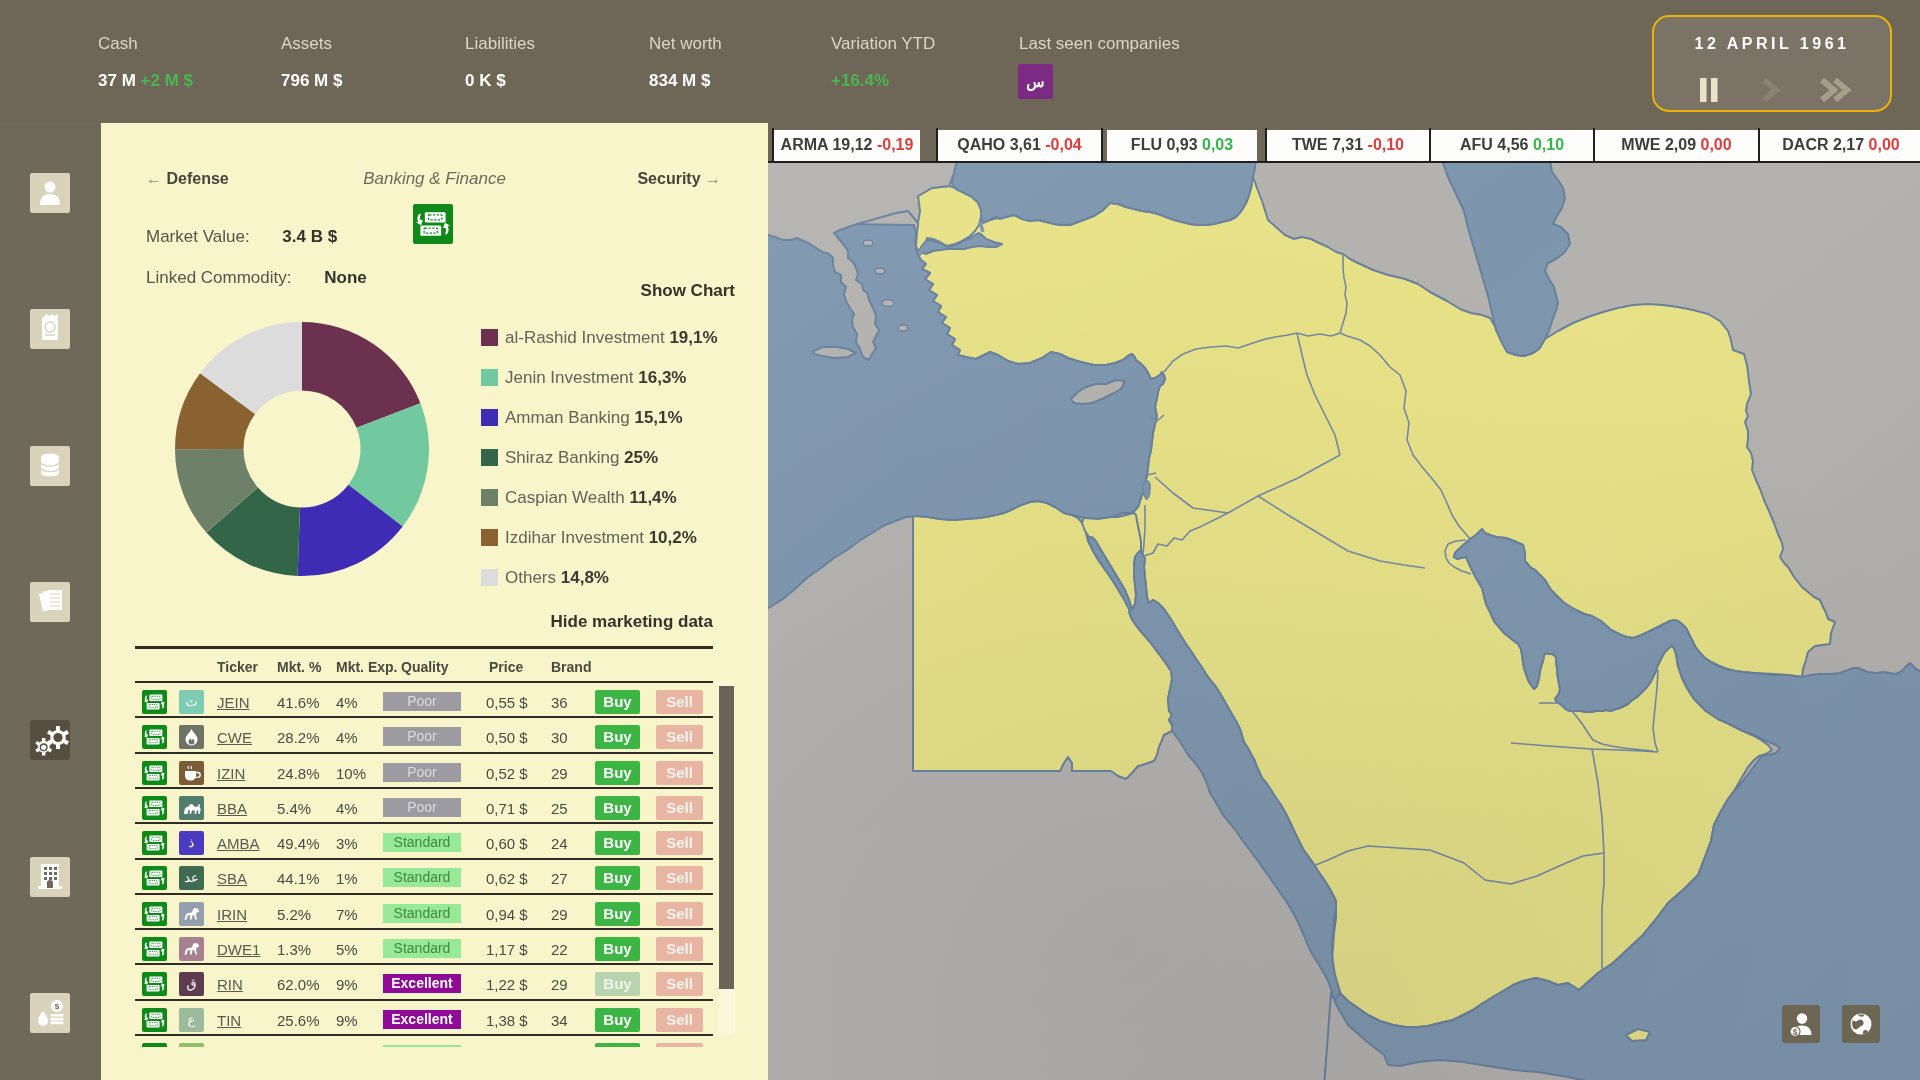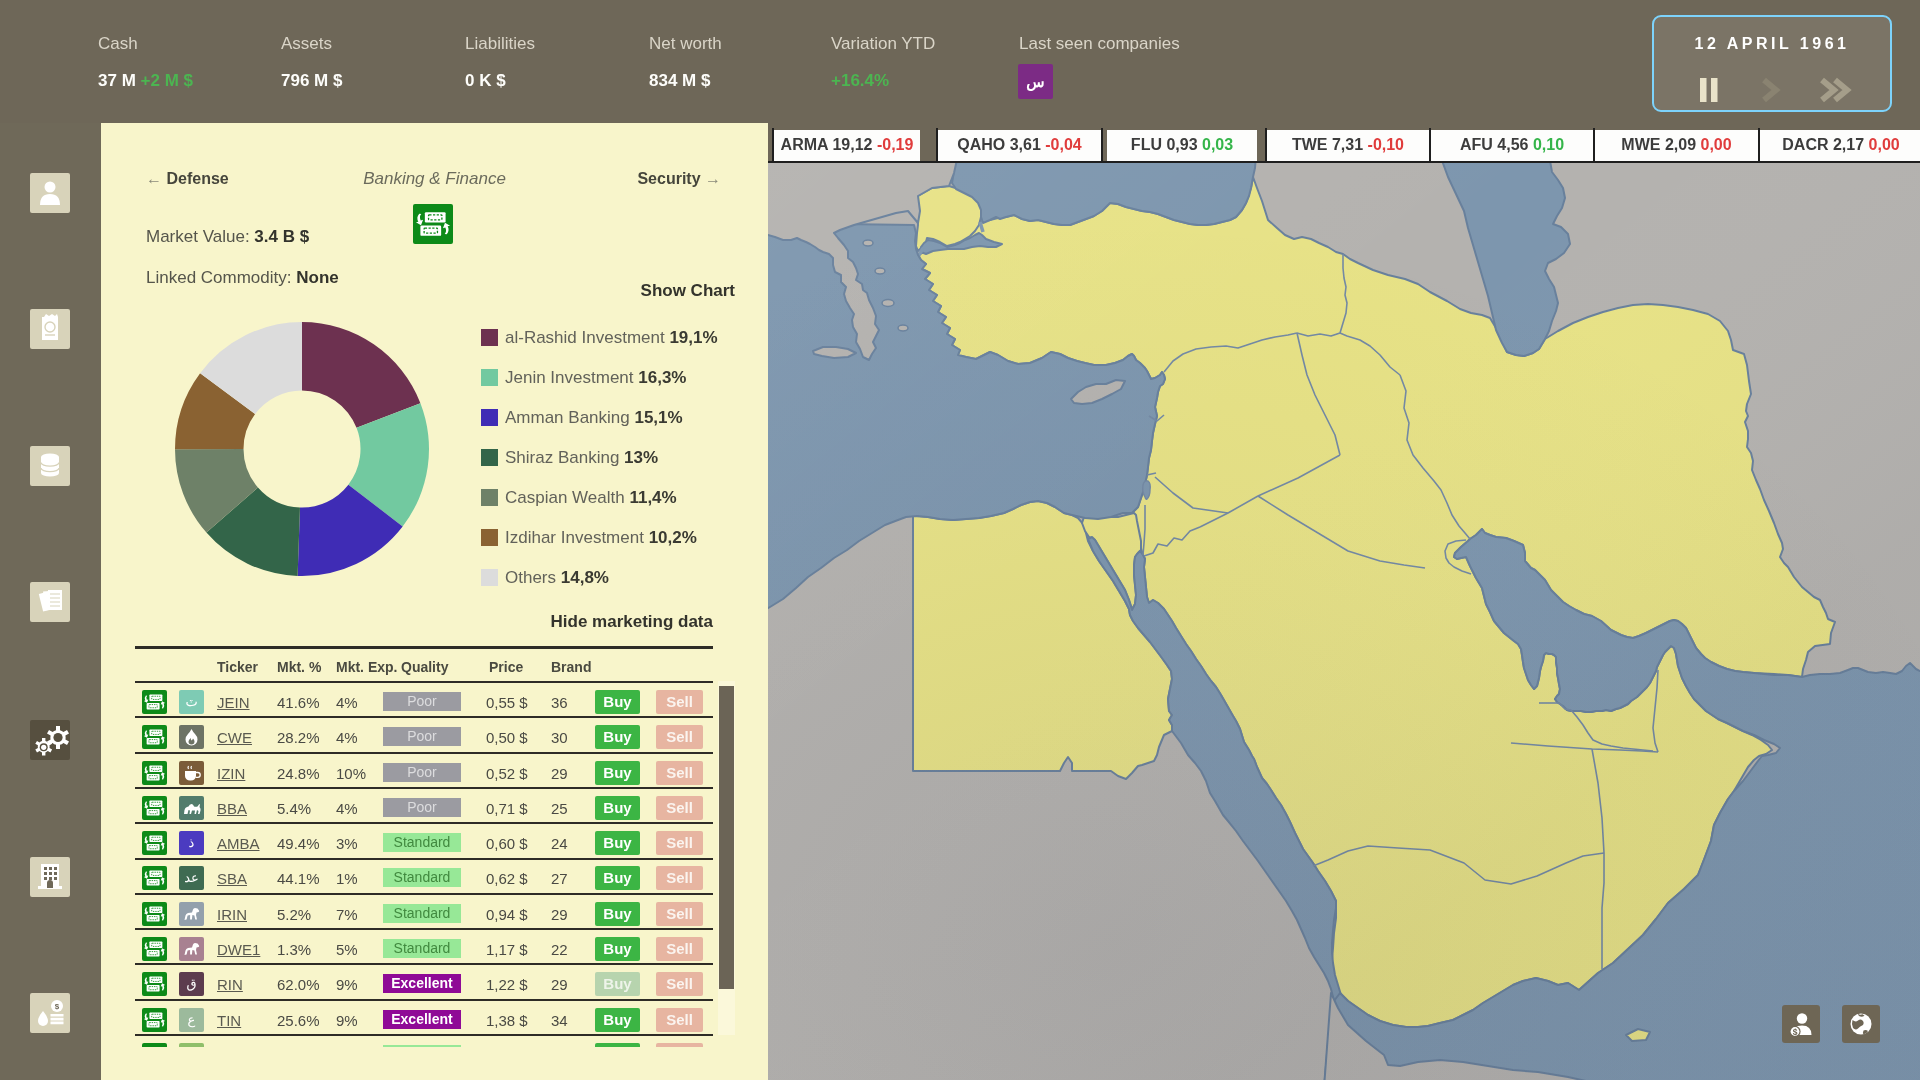--- a/index.html
+++ b/index.html
@@ -1,29 +1,29 @@
 <!DOCTYPE html>
 <html><head><meta charset="utf-8"><style>html,body{margin:0;padding:0;width:1920px;height:1080px;overflow:hidden;font-family:"Liberation Sans",sans-serif;background:#6e6758;}
 .abs{position:absolute;}
 #topbar{left:0;top:0;width:1920px;height:123px;background:#6e6758;}
 .tlabel{position:absolute;top:34px;font-size:17px;color:#dad5c8;}
 .tval{position:absolute;top:71px;font-size:17px;font-weight:bold;color:#fdfdfa;}
 .green{color:#4cb551;}
 #purpbox{position:absolute;left:1018px;top:64px;width:35px;height:35px;background:#7c2b85;border-radius:2px;color:#fff;text-align:center;line-height:35px;font-size:15px;font-weight:bold;}
-#datebox{position:absolute;left:1652px;top:15px;width:236px;height:93px;background:#7b7466;border:2px solid #7dd3fc;border-radius:9px;}
+#datebox{position:absolute;left:1652px;top:15px;width:236px;height:93px;background:#7b7466;border:2px solid #eab308;border-radius:17px;}
 #datebox .d{margin-top:18px;text-align:center;color:#fff;font-size:16px;font-weight:bold;letter-spacing:3.5px;}
 #sidebar{left:0;top:123px;width:101px;height:957px;background:#6f6959;}
 .sq{position:absolute;left:30px;width:40px;height:40px;background:#d8d3ba;border-radius:2px;}
 .sqd{background:#564f3f;}
 #panel{left:101px;top:123px;width:667px;height:957px;background:#f8f5cb;}
 #panel .nav{position:absolute;top:47px;font-size:16px;font-weight:bold;color:#45453b;}
 #navc{position:absolute;top:46px;width:667px;text-align:center;font-style:italic;font-weight:normal;font-size:17px;color:#6b6b5c;}
 #gicon{position:absolute;left:312px;top:81px;width:40px;height:40px;background:#0d8a18;border-radius:2px;}
 .lbl2{font-size:17px;color:#55554b;position:absolute;left:45px;}
-.lbl2 b{color:#33332c;}
+.lbl2 b{color:#33332c;margin-left:28px;}
 #showchart{position:absolute;right:33px;top:158px;font-size:17px;font-weight:bold;color:#33332c;}
 .leg{position:absolute;left:380px;font-size:17px;color:#62625a;}
 .leg i{position:absolute;left:0;top:0px;width:17px;height:17px;font-style:normal;}
 .leg span{position:absolute;left:24px;top:-1px;width:300px;}
 .leg b{color:#3a3a32;}
 #hidemk{position:absolute;right:55px;top:489px;font-size:17px;font-weight:bold;color:#33332c;}
 #tbl{position:absolute;left:34px;top:523px;width:580px;height:401px;overflow:hidden;}
 .hline{position:absolute;left:0;width:578px;height:2px;background:#2e2c26;}
 .th{position:absolute;top:13px;font-size:14px;font-weight:bold;color:#4a4a40;}
 .row{position:absolute;left:0;width:578px;height:36px;}
@@ -167,21 +167,21 @@
 <div class="leg" style="top:246px">
       <i style="background:#72c9a0"></i>
       <span>Jenin Investment <b>16,3%</b></span>
     </div>
 <div class="leg" style="top:286px">
       <i style="background:#3f2cb5"></i>
       <span>Amman Banking <b>15,1%</b></span>
     </div>
 <div class="leg" style="top:326px">
       <i style="background:#336549"></i>
-      <span>Shiraz Banking <b>13%</b></span>
+      <span>Shiraz Banking <b>25%</b></span>
     </div>
 <div class="leg" style="top:366px">
       <i style="background:#6e8168"></i>
       <span>Caspian Wealth <b>11,4%</b></span>
     </div>
 <div class="leg" style="top:406px">
       <i style="background:#8a6232"></i>
       <span>Izdihar Investment <b>10,2%</b></span>
     </div>
 <div class="leg" style="top:446px">

